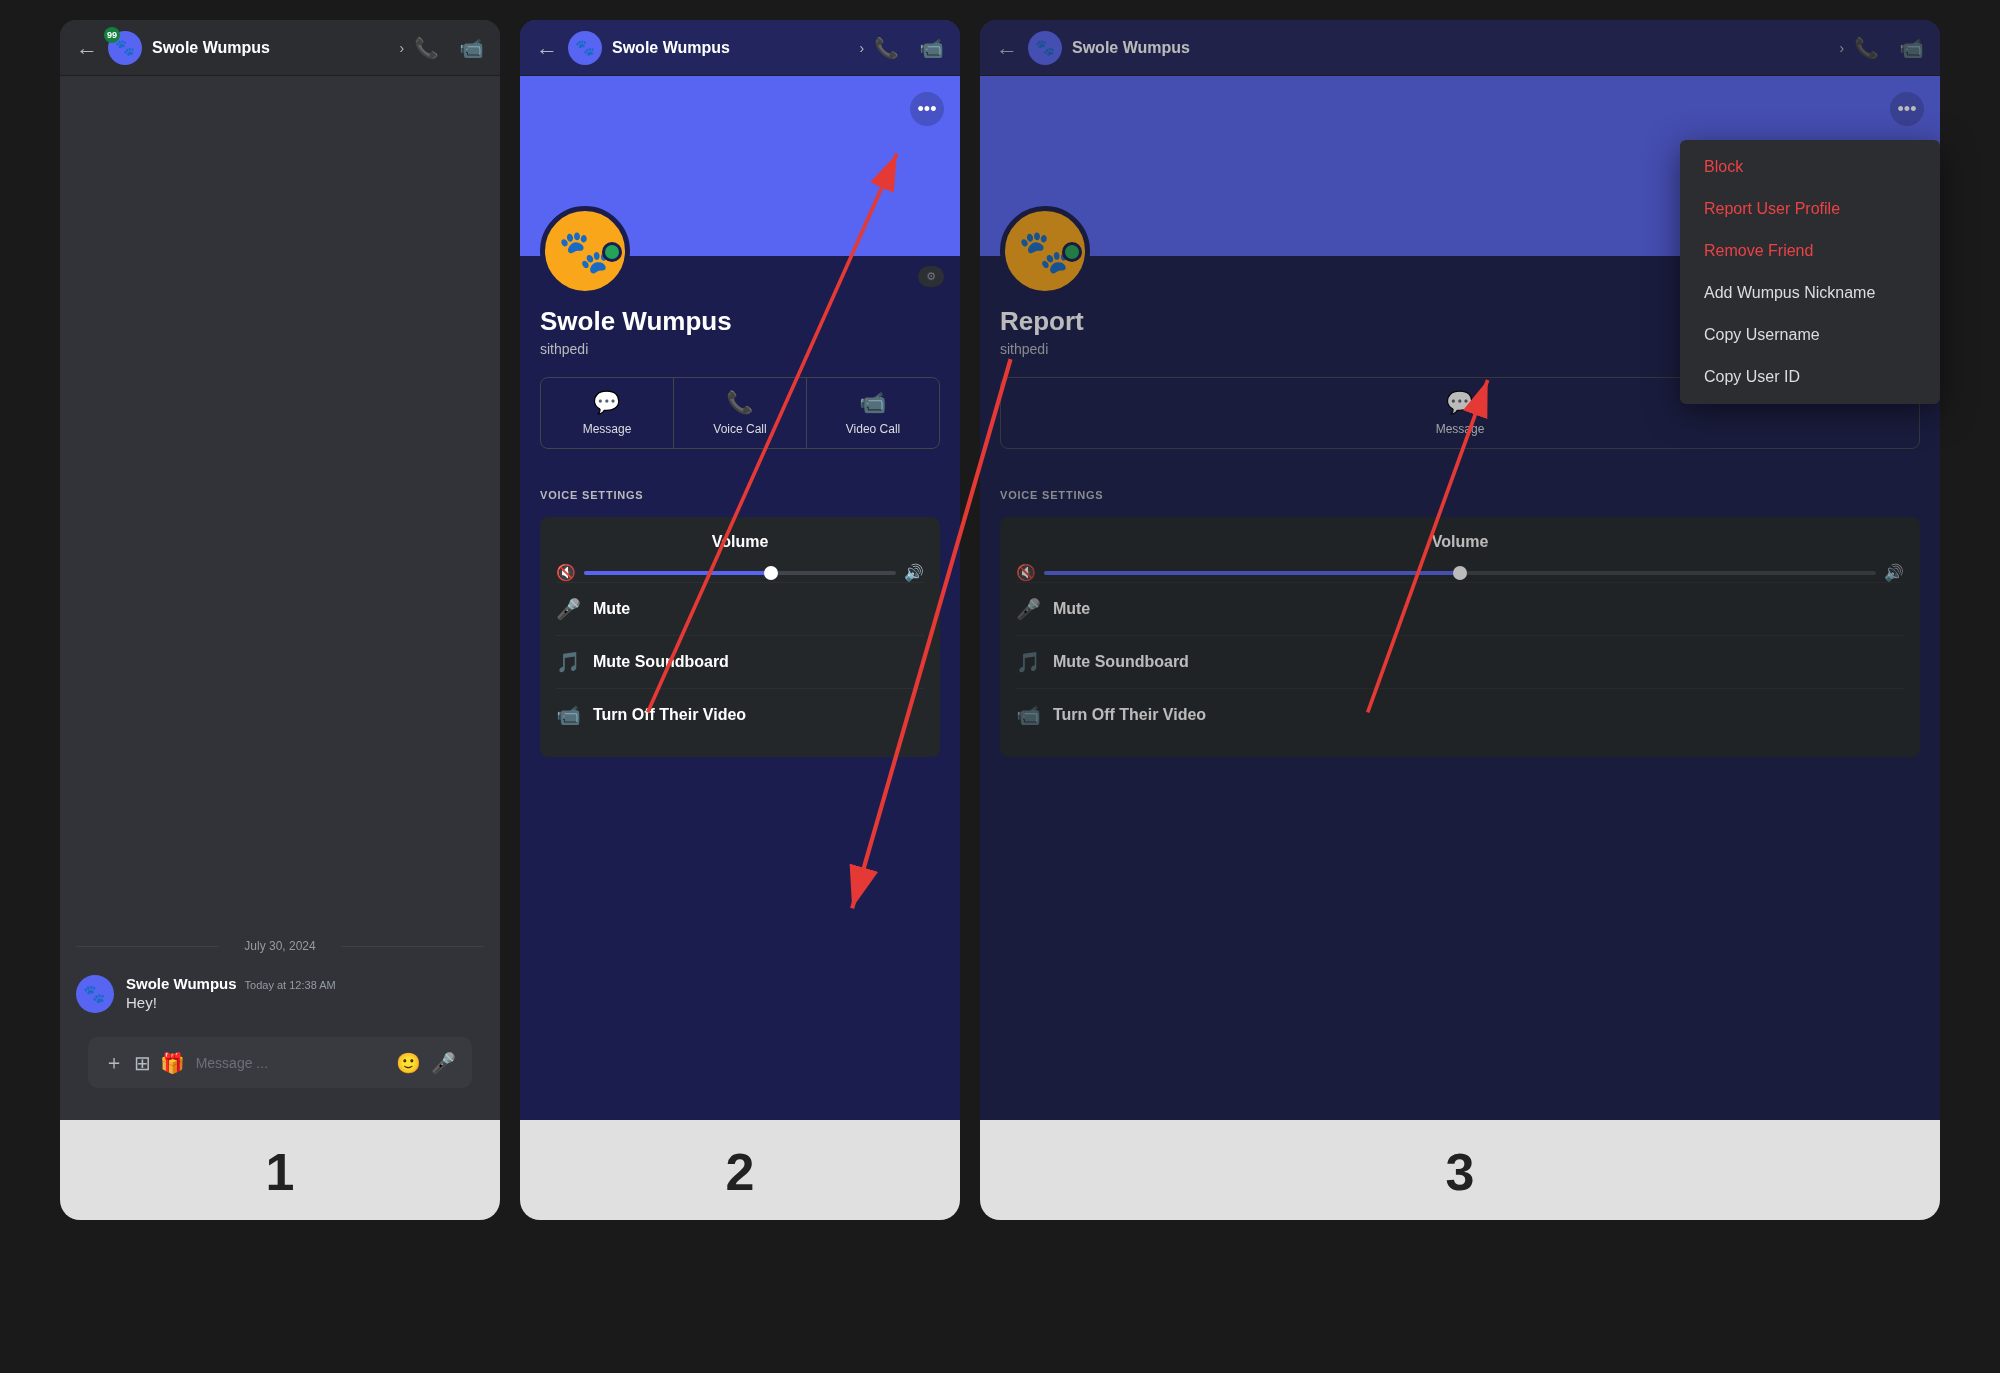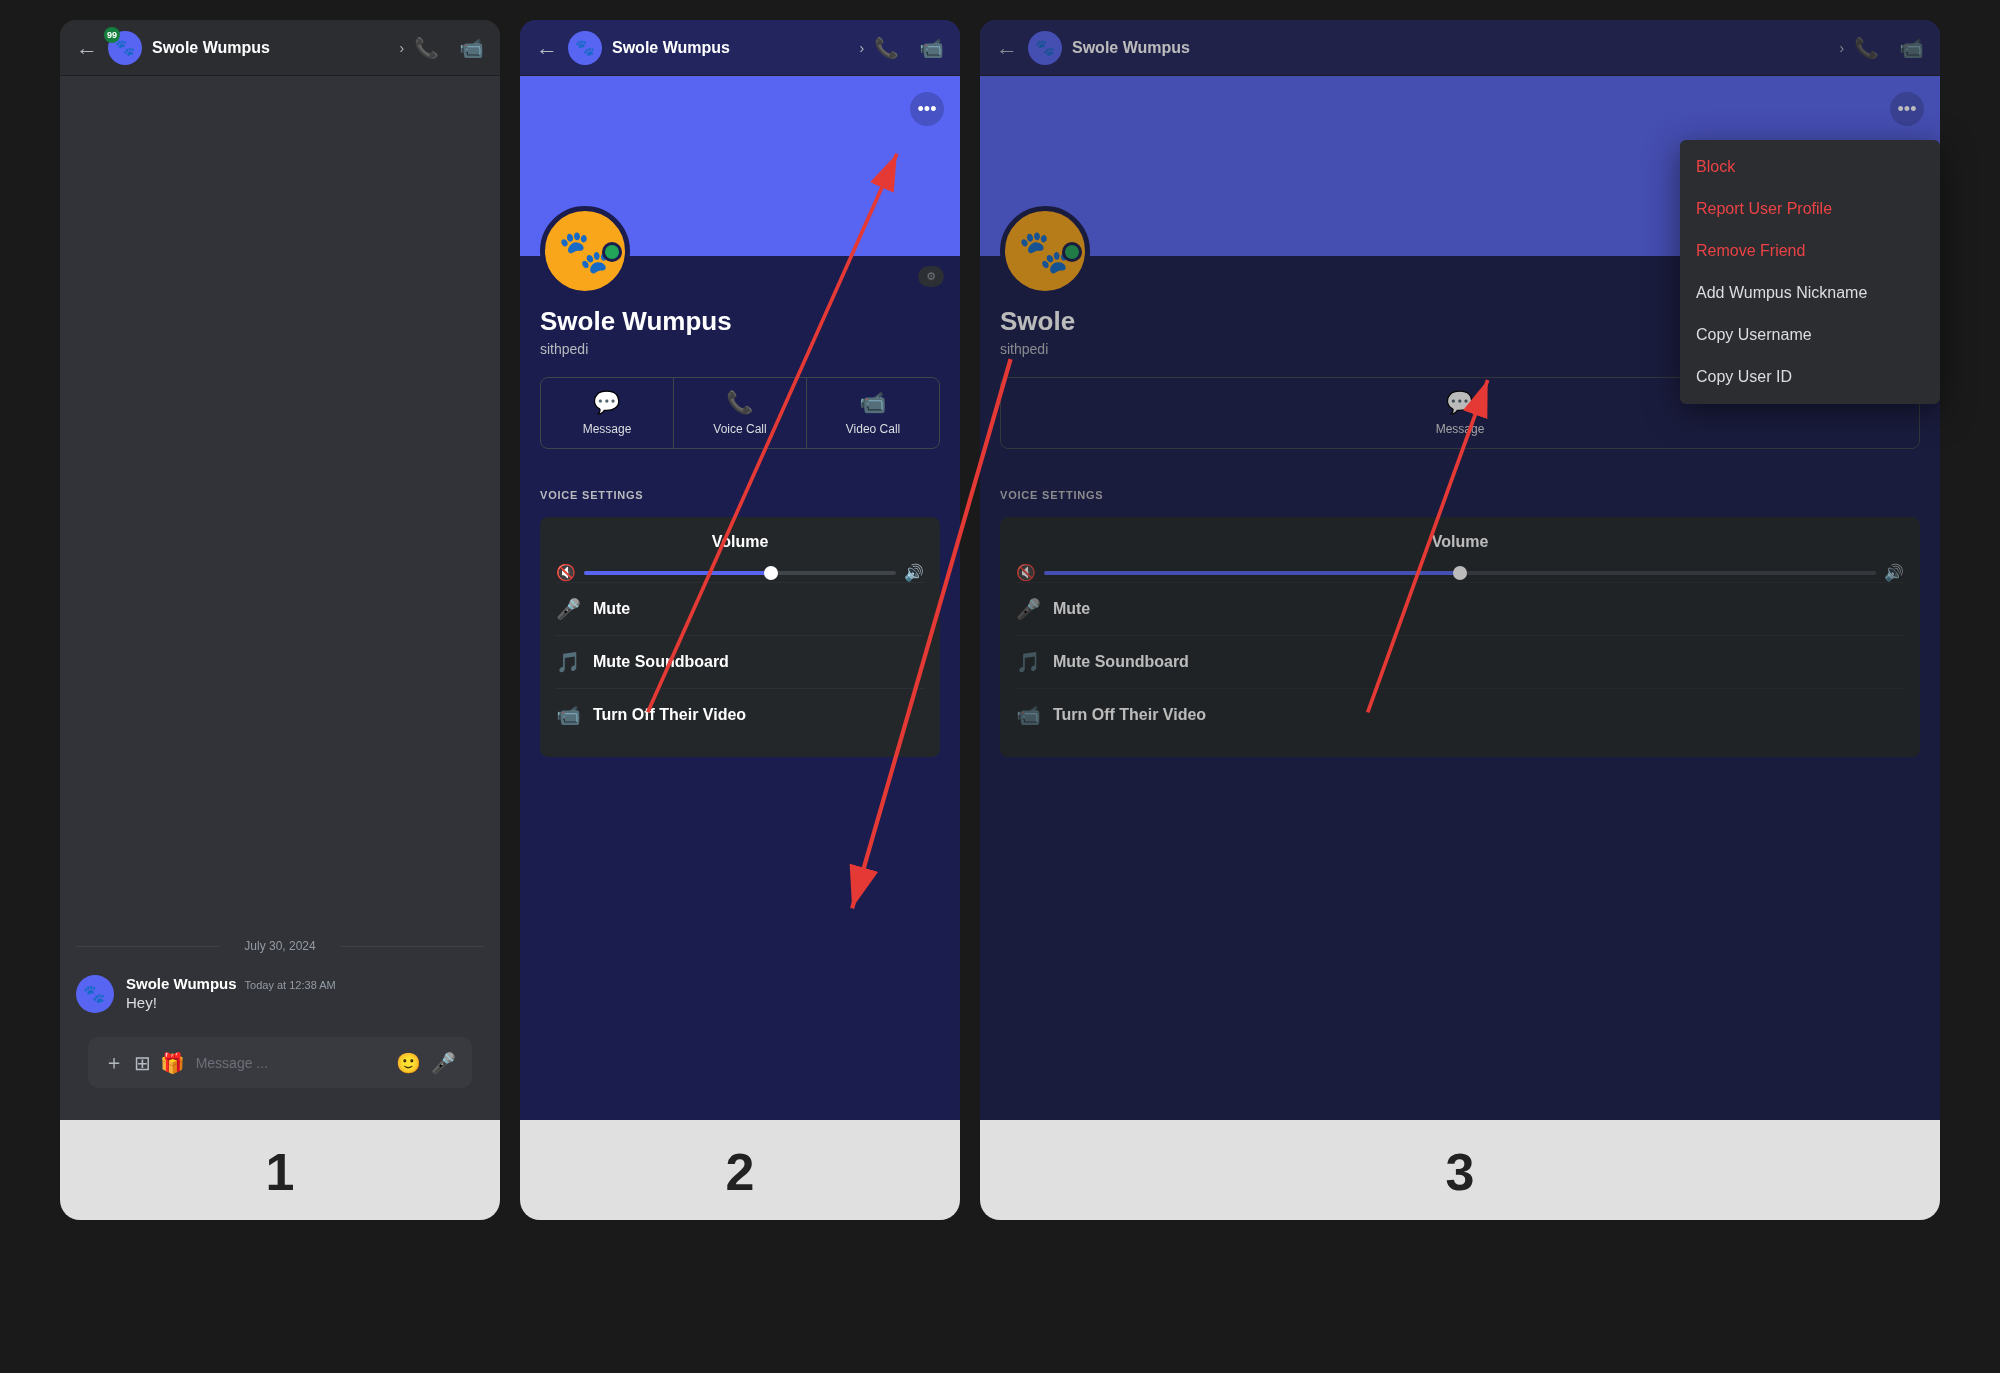--- a/index.html
+++ b/index.html
@@ -312,21 +312,21 @@
     }
 
     
     .dropdown-menu {
       position: absolute;
       top: 120px;
       right: 0;
       width: 260px;
       background: #2b2d31;
       border-radius: 6px;
-      padding: 6px 0;
+      padding: 6px 8px;
       box-shadow: 0 8px 32px rgba(0,0,0,0.5);
       z-index: 100;
     }
 
     .dropdown-item {
       padding: 12px 16px;
       font-size: 16px;
       cursor: pointer;
     }
 
@@ -558,21 +558,21 @@
         </div>
 
         <div style="background:#5865f2; height:180px; position:relative; flex-shrink:0;">
           <div class="more-btn">•••</div>
         </div>
 
         <div style="background:#1a1d4e; padding: 50px 20px 20px; position:relative; flex-shrink:0;">
           <div style="position:absolute; top:-50px; left:20px; width:90px; height:90px; border-radius:50%; background:#faa61a; border:5px solid #1a1d4e; display:flex; align-items:center; justify-content:center; font-size:42px; overflow:hidden;">🐾</div>
           <div style="position:absolute; top:-14px; left:82px; width:20px; height:20px; border-radius:50%; background:#23a559; border:3px solid #1a1d4e;"></div>
 
-          <div class="profile-name">Swole</div>
+          <div class="profile-name">Report</div>
           <div class="profile-username">sithpedi</div>
 
           <div class="profile-actions">
             <div class="profile-action-btn">
               <span class="profile-action-icon">💬</span>
               <span>Message</span>
             </div>
           </div>
         </div>
 

